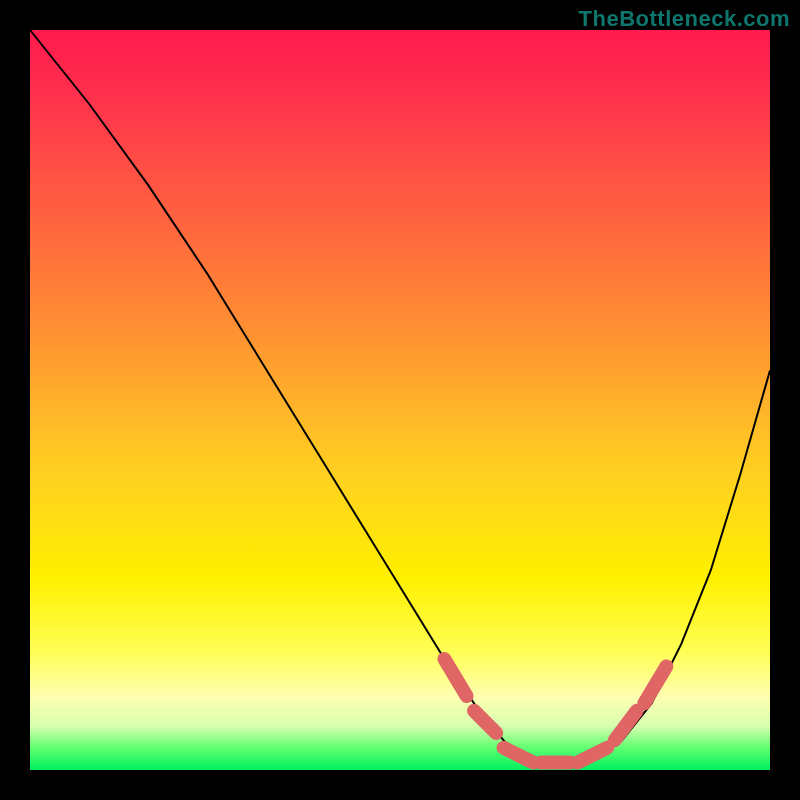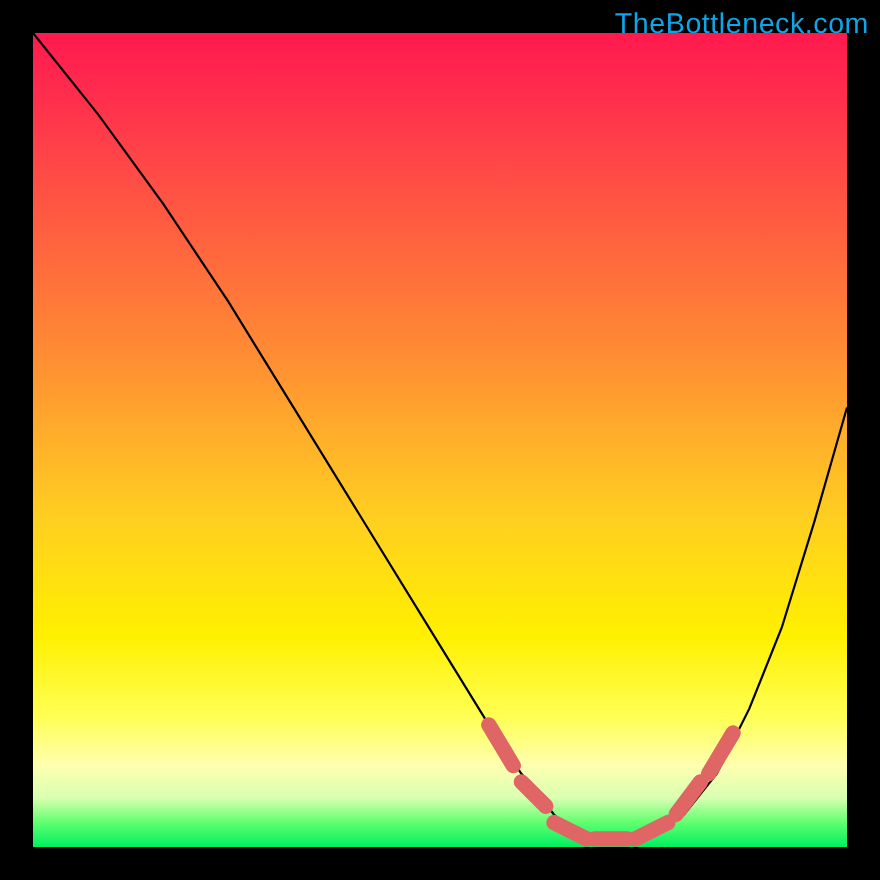--- a/index.html
+++ b/index.html
@@ -14,23 +14,23 @@
   .frame {
     position: relative;
     width: 800px;
     height: 800px;
     background: #000;
   }
   .watermark {
     position: absolute;
     top: 6px;
     right: 10px;
-    color: #0ea5e9;
-    font-size: 26px;
-    font-weight: 400;
+    color: #0f766e;
+    font-size: 22px;
+    font-weight: 700;
     letter-spacing: 0.5px;
     user-select: none;
   }
   .plot-area {
     position: absolute;
     left: 30px;
     top: 30px;
     width: 740px;
     height: 740px;
     background: linear-gradient(to bottom,

